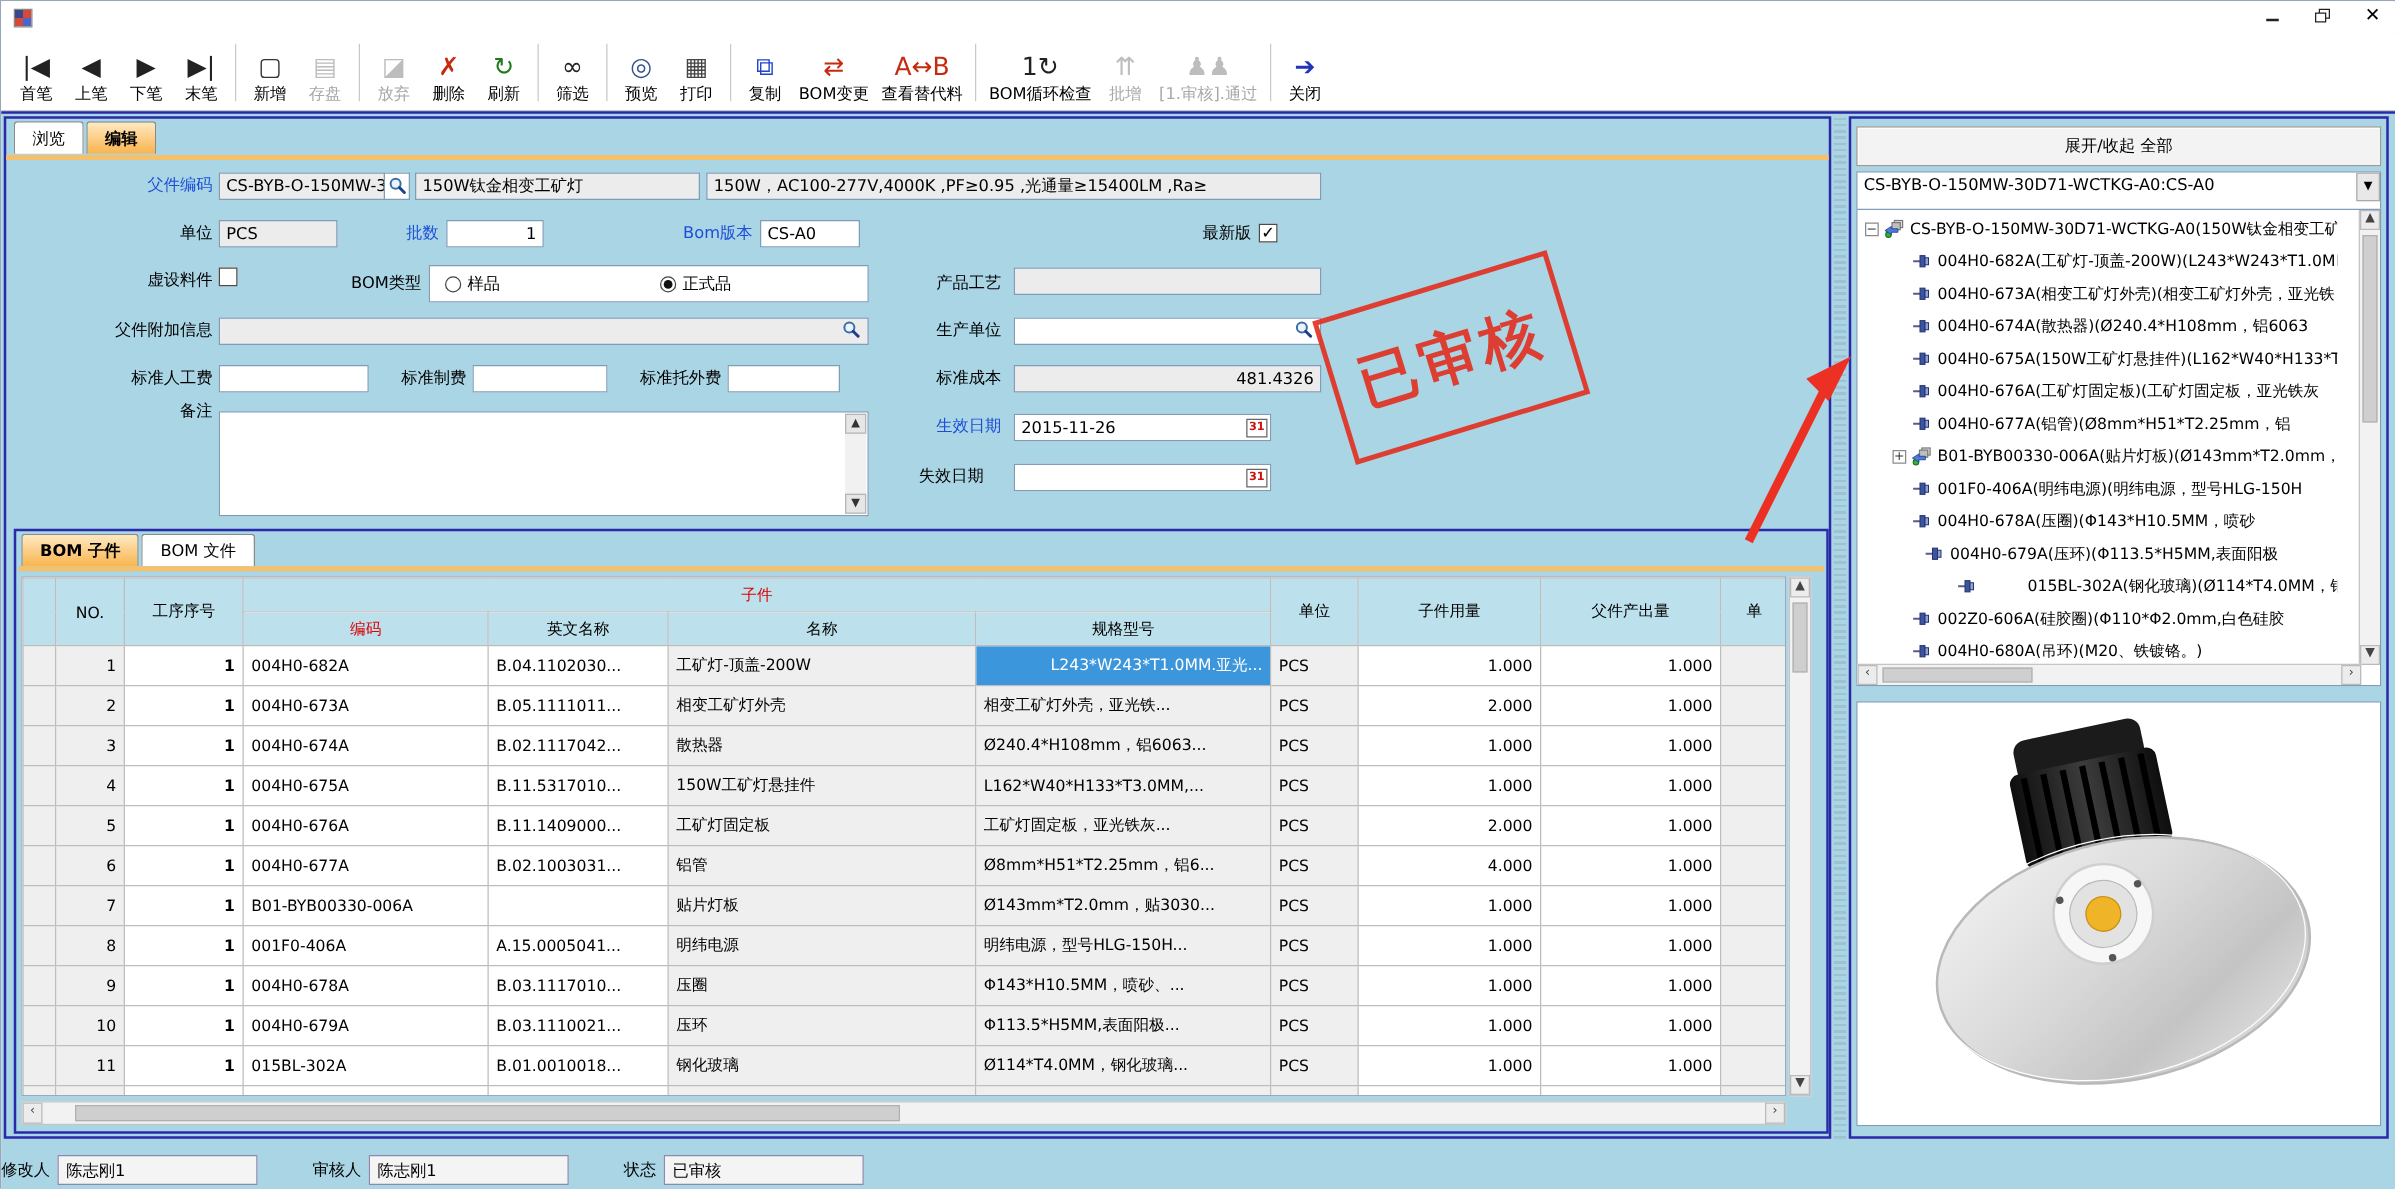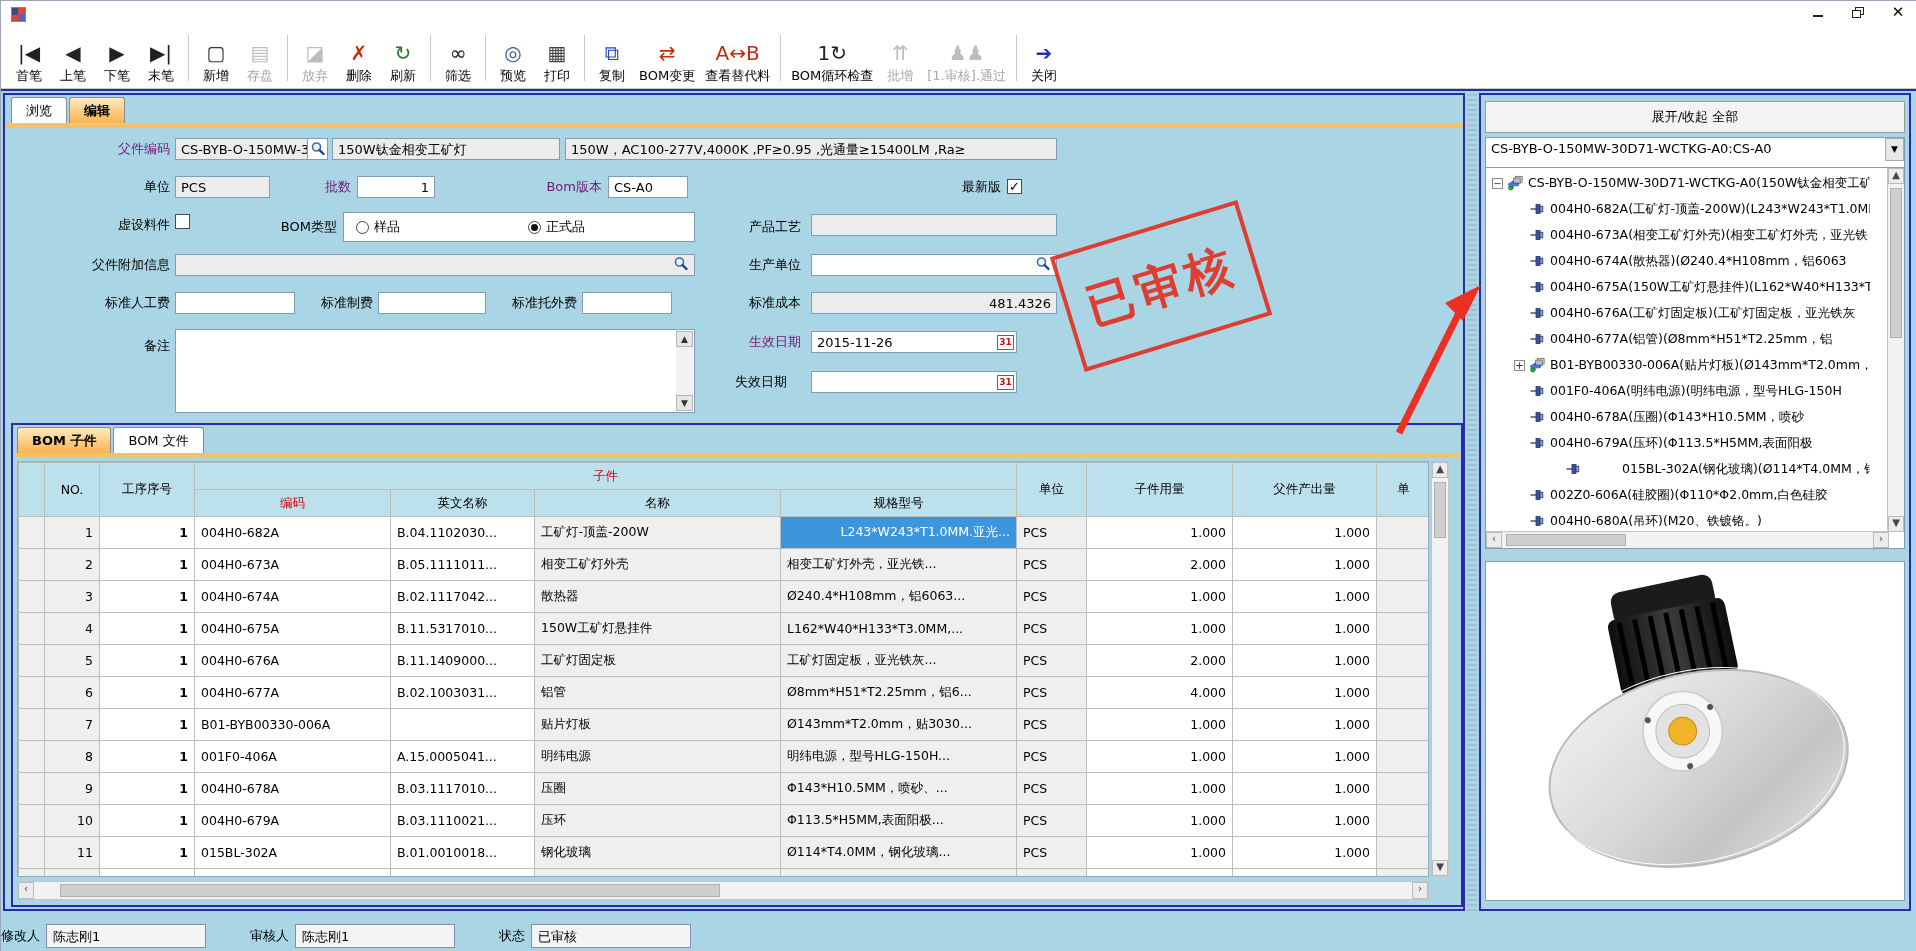--- a/index.html
+++ b/index.html
@@ -31,21 +31,21 @@
 
   
   #left-frame { position:absolute; left:2px; top:2px; width:1462px; height:818px; border:2px solid #2a2aa8; background:#A9D5E5; }
 
   .tab-row { position:absolute; display:flex; gap:2px; }
   .tab { border:1px solid #8a8a8a; border-bottom:none; background:#fff; padding:4px 14px 3px; border-radius:3px 3px 0 0; white-space:nowrap; cursor:pointer; }
   .tab.active { background:linear-gradient(#ffe9c2,#f9b44d); font-weight:bold; }
   .orange-strip { position:absolute; height:4px; background:#f6c06b; }
 
   .lbl { position:absolute; text-align:right; white-space:nowrap; line-height:22px; }
-  .lbl.red { color:#701a75; }
+  .lbl.red { color:#1d4ed8; }
   .fld { position:absolute; height:22px; background:#fff; border:1px solid #7F9DB9; padding:2px 5px; line-height:17px; white-space:nowrap; overflow:hidden; }
   .fld.ro { background:#ececec; }
   .fld.num { text-align:right; }
   .mag-btn { position:absolute; width:20px; height:22px; background:#fff; border:1px solid #7F9DB9; border-left:none; display:flex; align-items:center; justify-content:center; cursor:pointer; }
   .mag-in { position:absolute; right:2px; top:2px; width:18px; height:16px; cursor:pointer; }
   .checkbox { position:absolute; width:15px; height:15px; background:#fff; border:1px solid #4a4a4a; font-size:13px; line-height:13px; text-align:center; cursor:pointer; }
   .checkbox.checked::after { content:"✓"; font-weight:bold; }
   .rgroup { position:absolute; background:#fff; border:1px solid #7F9DB9; display:flex; align-items:center; }
   .radio-opt { display:flex; align-items:center; gap:5px; cursor:pointer; }
   .radio-opt:first-of-type { margin-left:12px; }
@@ -305,21 +305,21 @@
 
       <div class="lbl" style="left:60px; top:197px; width:105px;">标准人工费</div>
       <div class="fld" style="left:170px; top:197px; width:120px;"></div>
       <div class="lbl" style="left:300px; top:197px; width:68px;">标准制费</div>
       <div class="fld" style="left:373px; top:197px; width:108px;"></div>
       <div class="lbl" style="left:490px; top:197px; width:82px;">标准托外费</div>
       <div class="fld" style="left:577px; top:197px; width:90px;"></div>
       <div class="lbl" style="left:700px; top:197px; width:96px;">标准成本</div>
       <div class="fld ro num" style="left:806px; top:197px; width:246px;">481.4326</div>
 
-      <div class="lbl" style="left:60px; top:240px; width:105px;">备注</div>
+      <div class="lbl" style="left:60px; top:224px; width:105px;">备注</div>
       <div id="remark-box" style="top:234px;">
         <span></span>
         <div class="mini-scroll">
           <div class="mini-arrow">▲</div>
           <div class="mini-arrow">▼</div>
         </div>
       </div>
       <div class="lbl red" style="left:700px; top:236px; width:96px;">生效日期</div>
       <div class="fld" style="left:806px; top:236px; width:206px;">
         <span>2015-11-26</span>
@@ -632,21 +632,21 @@
               <span class="tlabel">001F0-406A(明纬电源)(明纬电源，型号HLG-150H</span>
             </div>
             <div class="tnode" style="padding-left: 28px;">
               <span class="expander" style="visibility: hidden;"></span>
 
               <svg class="node-ic ic-pin">
                 <use href="#sym-pin"></use>
               </svg>
               <span class="tlabel">004H0-678A(压圈)(Φ143*H10.5MM，喷砂</span>
             </div>
-            <div class="tnode" style="padding-left: 28px;">
+            <div class="tnode" style="padding-left: 38px;">
               <span class="expander" style="visibility: hidden;"></span>
 
               <svg class="node-ic ic-pin">
                 <use href="#sym-pin"></use>
               </svg>
               <span class="tlabel">004H0-679A(压环)(Φ113.5*H5MM,表面阳极</span>
             </div>
             <div class="tnode" style="padding-left: 28px; gap: 36px;">
               <span class="expander" style="visibility: hidden;"></span>
 

